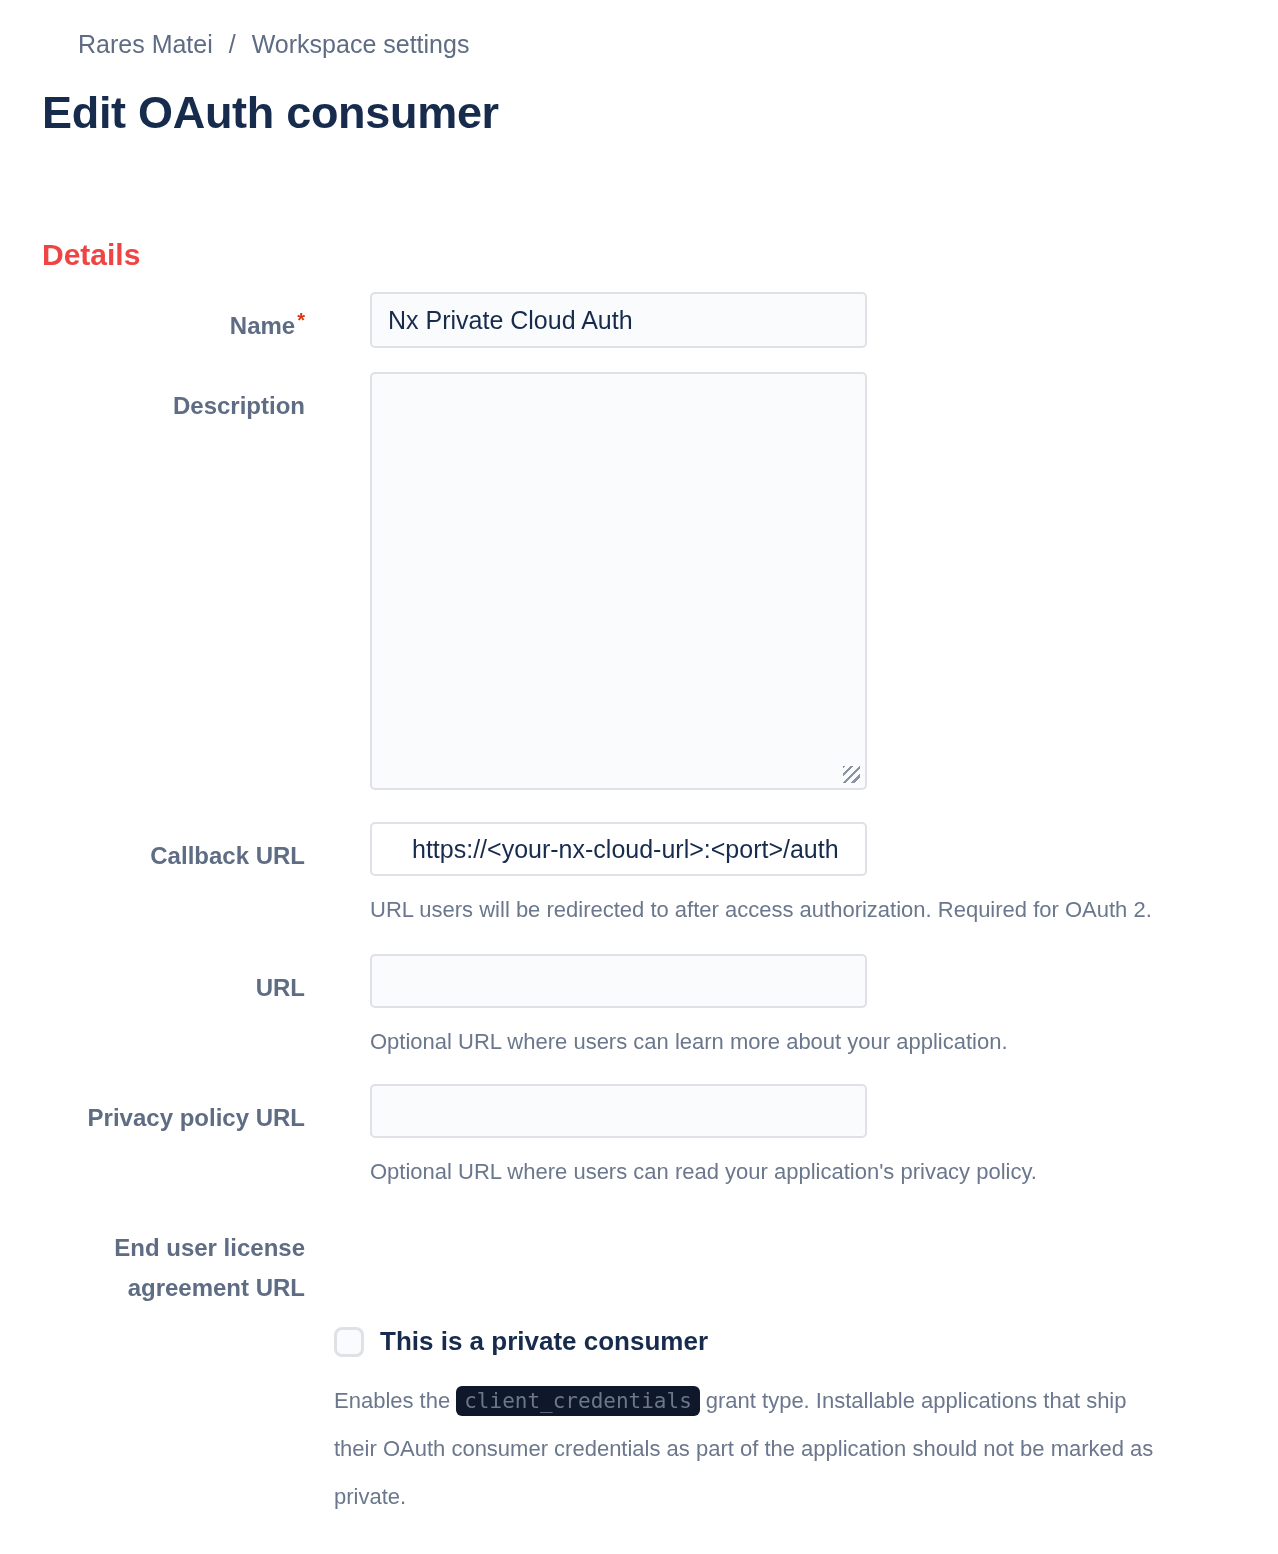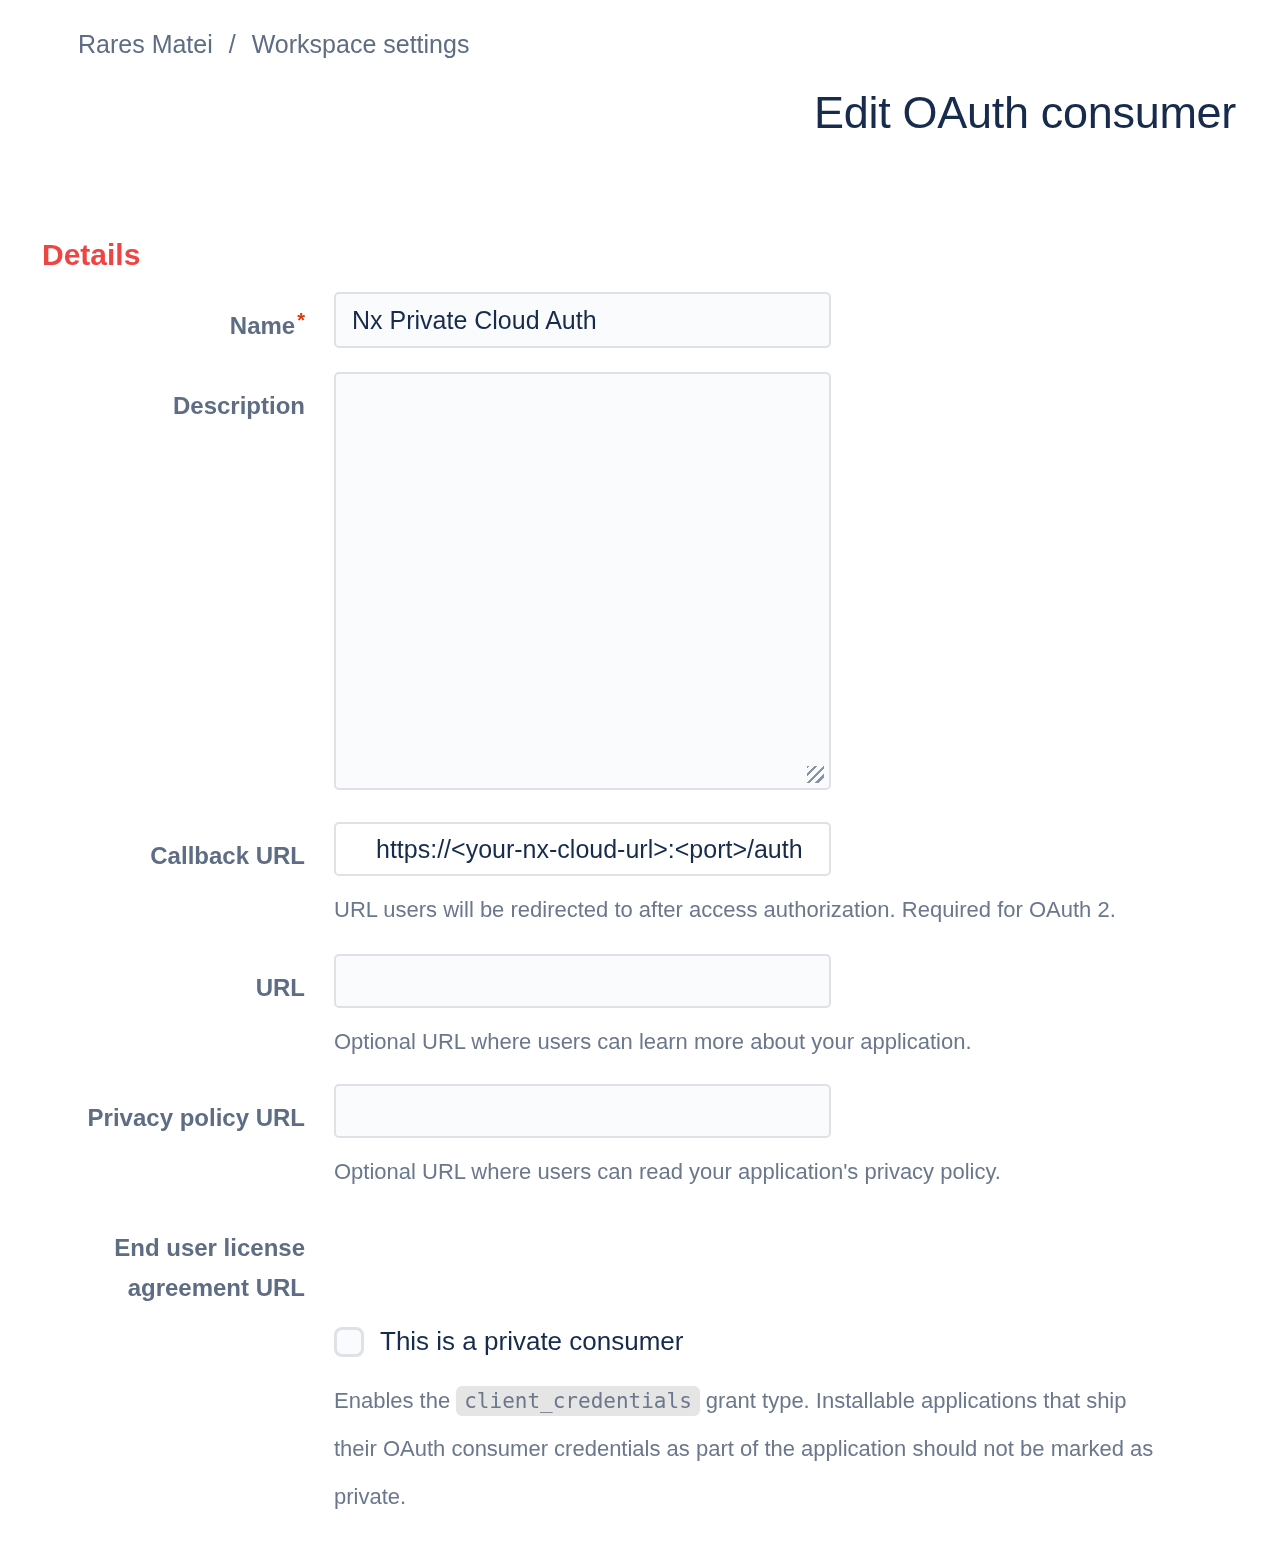--- a/index.html
+++ b/index.html
@@ -23,24 +23,23 @@
     text-decoration: none;
     cursor: pointer;
   }
   .breadcrumb .sep { margin: 0 16px; color: #5E6C84; }
 
   
   h1.page-title {
     margin-top: 30px;
     font-size: 45px;
     line-height: 50px;
-    font-weight: 400;
+    font-weight: 700;
     letter-spacing: -0.3px;
     color: #172B4D;
-    text-align: right;
   }
   h2.section-heading {
     margin-top: 102px;
     font-size: 30px;
     line-height: 30px;
     font-weight: 700;
     color: #ef4444;
   }
 
   
@@ -57,21 +56,21 @@
     color: #5E6C84;
     flex: none;
   }
   .field-label .req {
     color: #DE350B;
     font-size: 20px;
     position: relative;
     top: -7px;
     margin-left: 2px;
   }
-  .field-control { flex: 1 1 auto; min-width: 0; }
+  .field-control { flex: 1 1 auto; min-width: 0; margin-left: 36px; }
 
   .text-input {
     width: 497px;
     height: 56px;
     border: 2px solid #DFE1E6;
     border-radius: 5px;
     background: #FAFBFC;
     padding: 0 16px;
     font-family: "Liberation Sans", "DejaVu Sans", sans-serif;
     font-size: 25px;
@@ -144,38 +143,38 @@
     height: 30px;
     border: 3px solid #DFE1E6;
     border-radius: 8px;
     background: #FAFBFC;
     flex: none;
     margin-right: 16px;
     cursor: pointer;
   }
   .checkbox-label {
     font-size: 26px;
-    font-weight: 400;
+    font-weight: 700;
     color: #172B4D;
     cursor: pointer;
   }
 
   
   .checkbox-help {
     margin-left: 292px;
     max-width: 836px;
     font-size: 22px;
     line-height: 48px;
     color: #6B778C;
   }
   .code-chip {
     font-family: "DejaVu Sans Mono", "Liberation Mono", monospace;
     font-size: 21px;
     color: #6B778C;
-    background: #e5e5e5;
+    background: #0f172a;
     border-radius: 6px;
     padding: 3px 8px;
     margin: 0 6px;
     white-space: nowrap;
   }
 </style>
 </head>
 <body>
 
 <div class="page">

